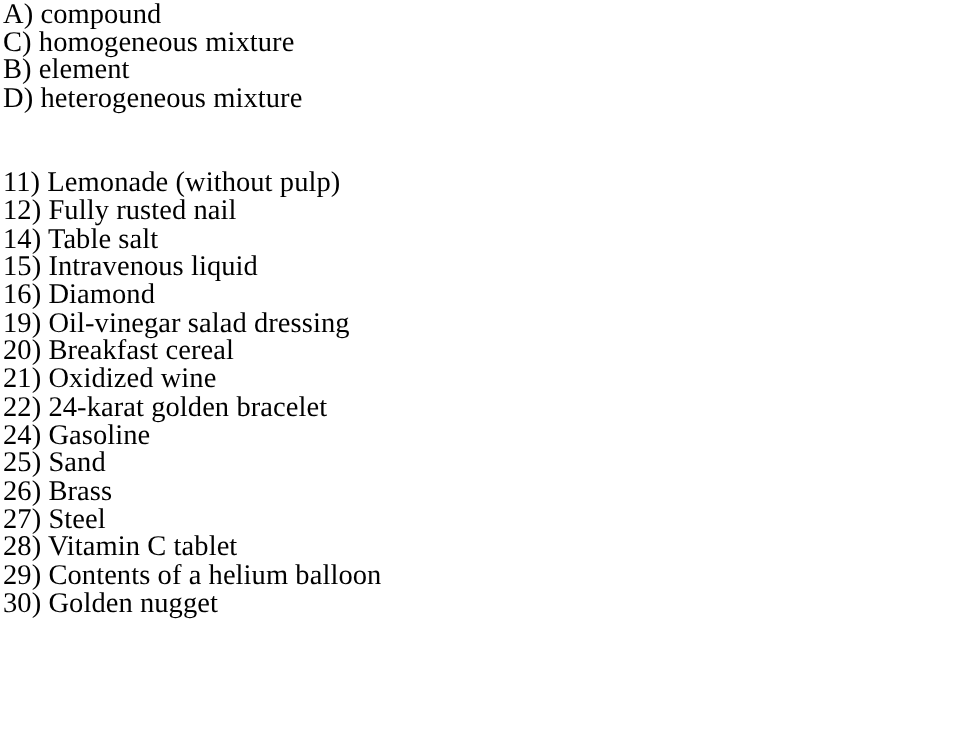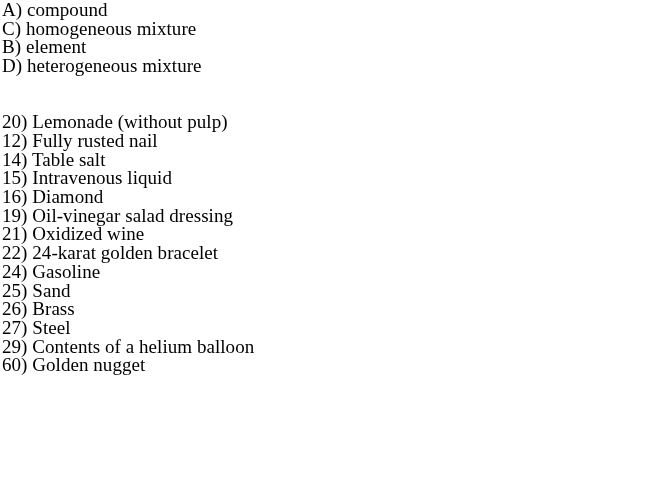--- a/index.html
+++ b/index.html
@@ -46,30 +46,32 @@
     <div class="line">A) compound</div>
     <div class="line">C) homogeneous mixture</div>
     <div class="line">B) element</div>
     <div class="line">D) heterogeneous mixture</div>
   </div>
 
   <div class="gap"></div>
   <div class="gap"></div>
 
   <div class="block block-items">
-    <div class="line">20) Lemonade (without pulp)</div>
+    <div class="line">11) Lemonade (without pulp)</div>
     <div class="line">12) Fully rusted nail</div>
     <div class="line">14) Table salt</div>
     <div class="line">15) Intravenous liquid</div>
     <div class="line">16) Diamond</div>
     <div class="line">19) Oil-vinegar salad dressing</div>
+    <div class="line">20) Breakfast cereal</div>
     <div class="line">21) Oxidized wine</div>
     <div class="line">22) 24-karat golden bracelet</div>
     <div class="line">24) Gasoline</div>
     <div class="line">25) Sand</div>
     <div class="line">26) Brass</div>
     <div class="line">27) Steel</div>
+    <div class="line">28) Vitamin C tablet</div>
     <div class="line">29) Contents of a helium balloon</div>
-    <div class="line">60) Golden nugget</div>
+    <div class="line">30) Golden nugget</div>
 
   </div>
 
 </div>
 
 </body></html>

